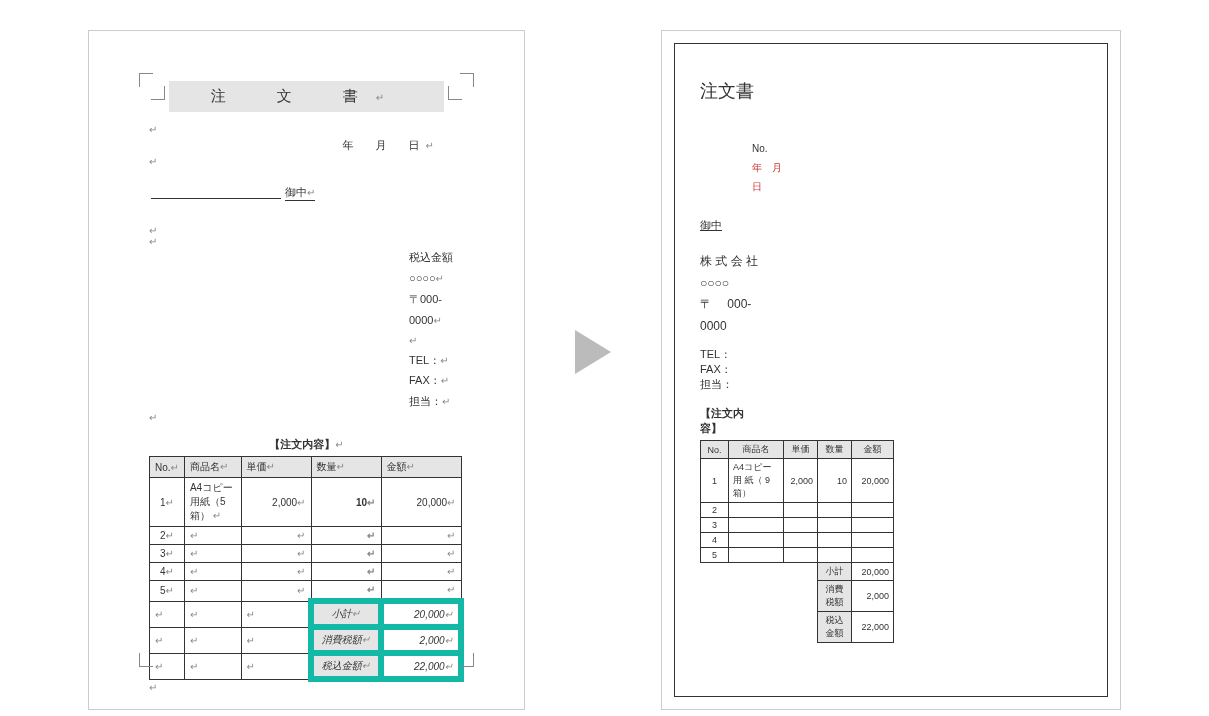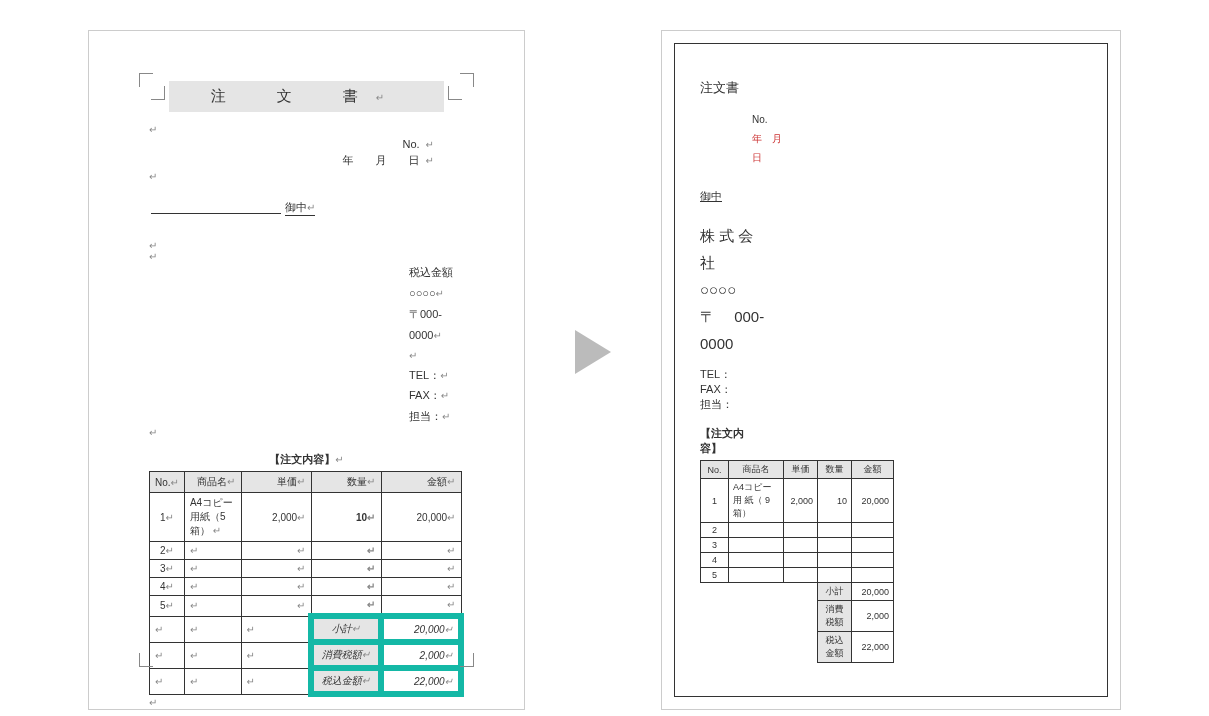--- a/index.html
+++ b/index.html
@@ -19,38 +19,38 @@
     .ret { color:#888; font-size:10px; }
     .line-right { text-align:right; padding-right:30px; margin:3px 0; }
     .line-right .ret { margin-left:6px; }
     .onchu-row { display:flex; align-items:flex-start; margin:18px 0 24px 2px; }
     .onchu-line { flex:0 0 130px; border-bottom:1px solid #333; height:14px; }
     .onchu-label { margin-left:4px; border-bottom:1px solid #333; padding-bottom:0; }
     .company-block { margin-left:260px; line-height:1.9; }
     .section-label { font-weight:bold; margin-top:14px;text-align:center; }
     table.order { border-collapse:collapse; width:100%; margin-top:4px; }
     table.order th, table.order td { border:1px solid #333; padding:3px 5px; height:18px; font-size:10px; }
-    table.order th { background:#e5e5e5; text-align:right; font-weight:normal; }
+    table.order th { background:#e5e5e5; text-align:left; font-weight:normal; }
     .col-no { width:30px; text-align:center; }
     .col-name { width:auto; }
     .col-price { width:70px; text-align:right; }
     .col-qty { width:70px; text-align:right;font-weight:bold; }
     .col-amt { width:80px; text-align:right; }
     .totals td { border:1px dotted #aaa; }
     .totals td.solid { border:6px solid #14b8a6;font-style:italic; }
     .totals .lbl { background:#e5e5e5; text-align:center; }
     
     .arrow-wrap { display:flex; align-items:center; margin-top:300px; }
     .arrow { width:0; height:0; border-top:22px solid transparent; border-bottom:22px solid transparent; border-left:36px solid #bbb; }
     
-    .r-title { font-size:13px; margin-bottom:13px; }
+    .r-title { font-size:18px; margin-bottom:36px; }
     .r-block { width:70px; margin-left:52px; line-height:1.9; font-size:10px; }
     .r-block .ymd { color:#c33; }
     .r-onchu { text-decoration:underline; margin:22px 0 18px 0; }
-    .r-company { width:70px; line-height:1.8; font-size:15px; }
+    .r-company { width:70px; line-height:1.8; font-size:12px; }
     .r-section { font-weight:bold; margin-top:14px; width:55px; }
     table.r-order { border-collapse:collapse; margin-top:4px; font-size:9px; }
     table.r-order th, table.r-order td { border:1px solid #333; padding:2px 4px; height:14px; }
     table.r-order th { background:#e5e5e5; text-align:center; font-weight:normal; }
     .r-col-no { width:28px; text-align:center; }
     .r-col-name { width:55px; }
     .r-col-price { width:34px; text-align:right; }
     .r-col-qty { width:34px; text-align:right; }
     .r-col-amt { width:42px; text-align:right; }
     table.r-totals { border-collapse:collapse; margin-left:117px; margin-top:-1px; font-size:9px; }
@@ -64,21 +64,20 @@
 <div class="page page-left">
   <div class="crop crop-tl"></div>
   <div class="crop crop-tr"></div>
   <div class="crop crop-tl2"></div>
   <div class="crop crop-tr2"></div>
   <div class="crop crop-bl"></div>
   <div class="crop crop-br"></div>
 
   <div class="title-bar"><span>注　文　書</span><span class="ret">↵</span></div>
   <div class="ret">↵</div>
-  <div class="line-right"><span>No.</span><span class="ret">↵</span></div>
   <div class="line-right"><span>年　　月　　日</span><span class="ret">↵</span></div>
   <div class="ret">↵</div>
   <div class="onchu-row">
     <span class="onchu-line"></span>
     <span class="onchu-label"><span>御中</span><span class="ret">↵</span></span>
   </div>
   <div class="ret">↵</div>
   <div class="ret">↵</div>
   <div class="company-block">
     <div><span>税込金額○○○○</span><span class="ret">↵</span></div>

